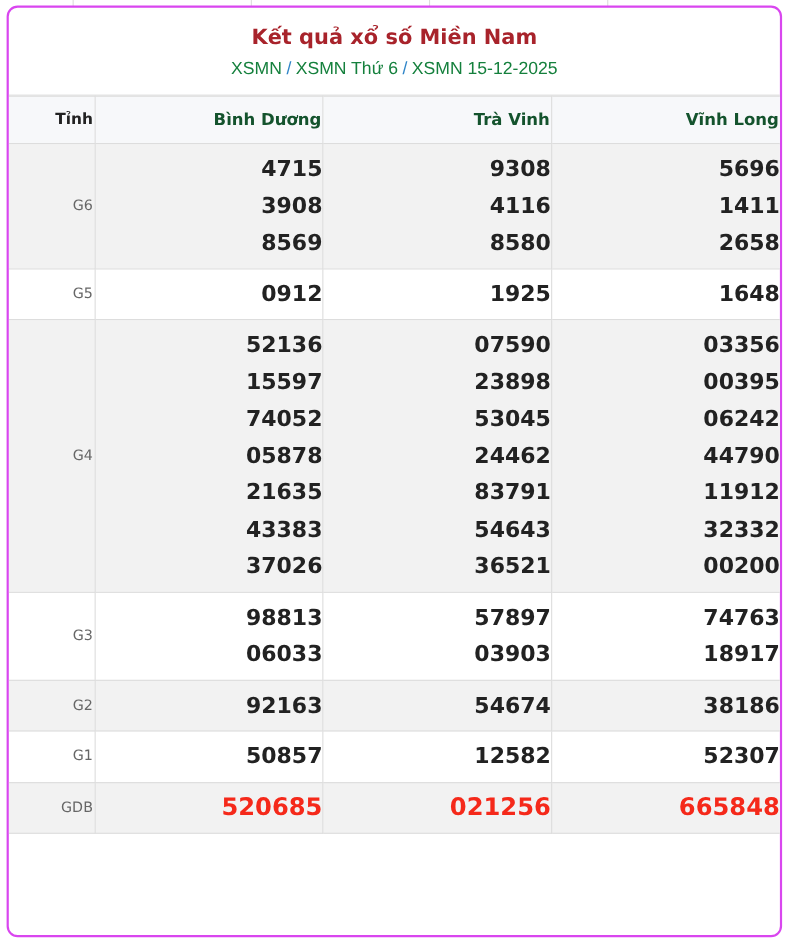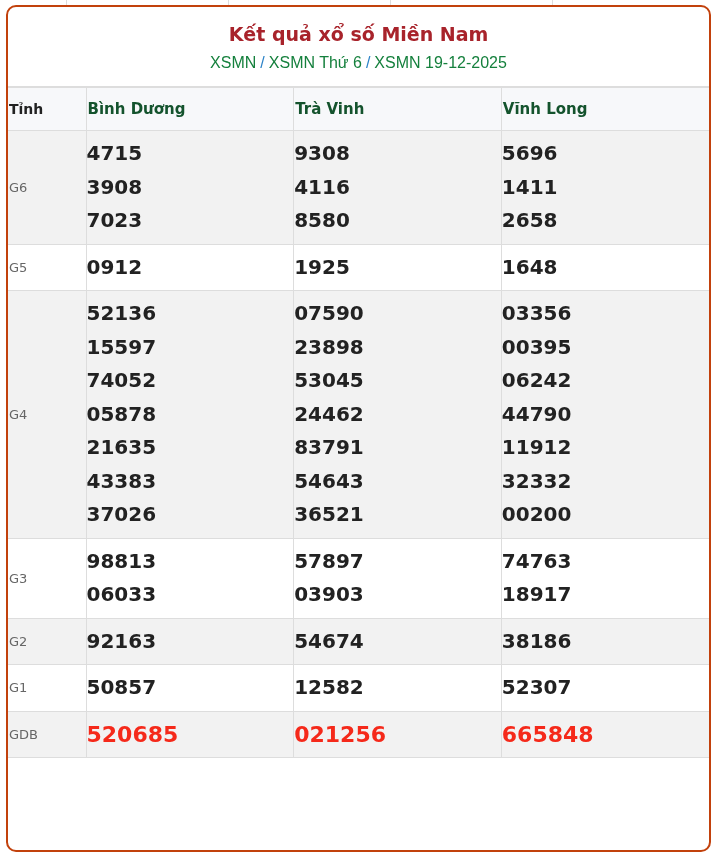--- a/index.html
+++ b/index.html
@@ -1,28 +1,28 @@
 <!DOCTYPE html>
 <html><head>
 <meta charset="utf-8">
 <style>
   html, body { margin: 0; padding: 0; background: #ffffff; }
   body { width: 720px; height: 858px; position: relative; overflow: hidden;
          font-family: "Liberation Sans", "DejaVu Sans", sans-serif; }
   .topstrip { position: absolute; left: 0; top: 0; width: 720px; height: 6px; }
   .topstrip span { position: absolute; top: 0; height: 6px; border-left: 1px solid #dddddd; }
   .card { position: absolute; left: 6px; top: 5px; width: 705px; height: 847px;
-          border: 2px solid #c2410c; border-radius: 10px; overflow: hidden; background: #fff; box-sizing: border-box; }
+          border: 2px solid #d946ef; border-radius: 10px; overflow: hidden; background: #fff; box-sizing: border-box; }
   .header { height: 79px; text-align: center; border-bottom: 1px solid #dddddd; }
   .title { font-family: "DejaVu Sans", sans-serif; font-weight: bold; font-size: 19px; color: #a8232b; padding-top: 14px; line-height: 26px; }
   .breadcrumb { font-size: 16px; line-height: 24px; margin-top: 4px; color: #e8403f; }
   .breadcrumb .sep { color: #2e84c8; margin: 0 4px; }
   .breadcrumb a { color: #15803d; text-decoration: none; }
   table { border-collapse: collapse; width: 100%; table-layout: fixed; }
-  th, td { border: 1px solid #dddddd; text-align: left; }
+  th, td { border: 1px solid #dddddd; text-align: right; }
   tr > :first-child { border-left: none; }
   tr > :last-child { border-right: none; }
   thead th { height: 40px; font-weight: bold; font-size: 15px; background: #f7f8fa; color: #14532d; font-family: "DejaVu Sans", sans-serif; }
   thead th.tinh { color: #222; font-weight: bold; font-size: 14px; }
   td.prize { color: #666; font-size: 13px; font-family: "DejaVu Sans", sans-serif; }
   td.nums { font-family: "DejaVu Sans", sans-serif; font-weight: bold; font-size: 20px; color: #222; line-height: 33.5px; padding: 6px 0; }
   tr.gray td { background: #f2f2f2; }
   td.nums div { height: 33.5px; }
   td.special { color: #f5291a; font-size: 22px; }
   col.c0 { width: 78px; }
@@ -34,21 +34,21 @@
   <span style="left:66px"></span>
     <span style="left:228px"></span>
     <span style="left:390px"></span>
     <span style="left:552px"></span>
 </div>
 
 <div class="card">
   <div class="header">
     <div class="title">Kết quả xổ số Miền Nam</div>
     <div class="breadcrumb">
-      <a href="#">XSMN</a><span class="sep">/</span><a href="#">XSMN Thứ 6</a><span class="sep">/</span><a href="#">XSMN 19-12-2025</a>
+      <a href="#">XSMN</a><span class="sep">/</span><a href="#">XSMN Thứ 6</a><span class="sep">/</span><a href="#">XSMN 15-12-2025</a>
     </div>
   </div>
 
   <table>
     <colgroup>
         <col class="c0">
         <col>
         <col>
         <col>
       </colgroup>
@@ -59,21 +59,21 @@
         <th>Trà Vinh</th>
         <th>Vĩnh Long</th>
       </tr>
     </thead>
     <tbody id="tbody">
         <tr class="gray">
           <td class="prize">G6</td>
           <td class="nums">
             <div>4715</div>
             <div>3908</div>
-            <div>7023</div>
+            <div>8569</div>
           </td>
           <td class="nums">
             <div>9308</div>
             <div>4116</div>
             <div>8580</div>
           </td>
           <td class="nums">
             <div>5696</div>
             <div>1411</div>
             <div>2658</div>

